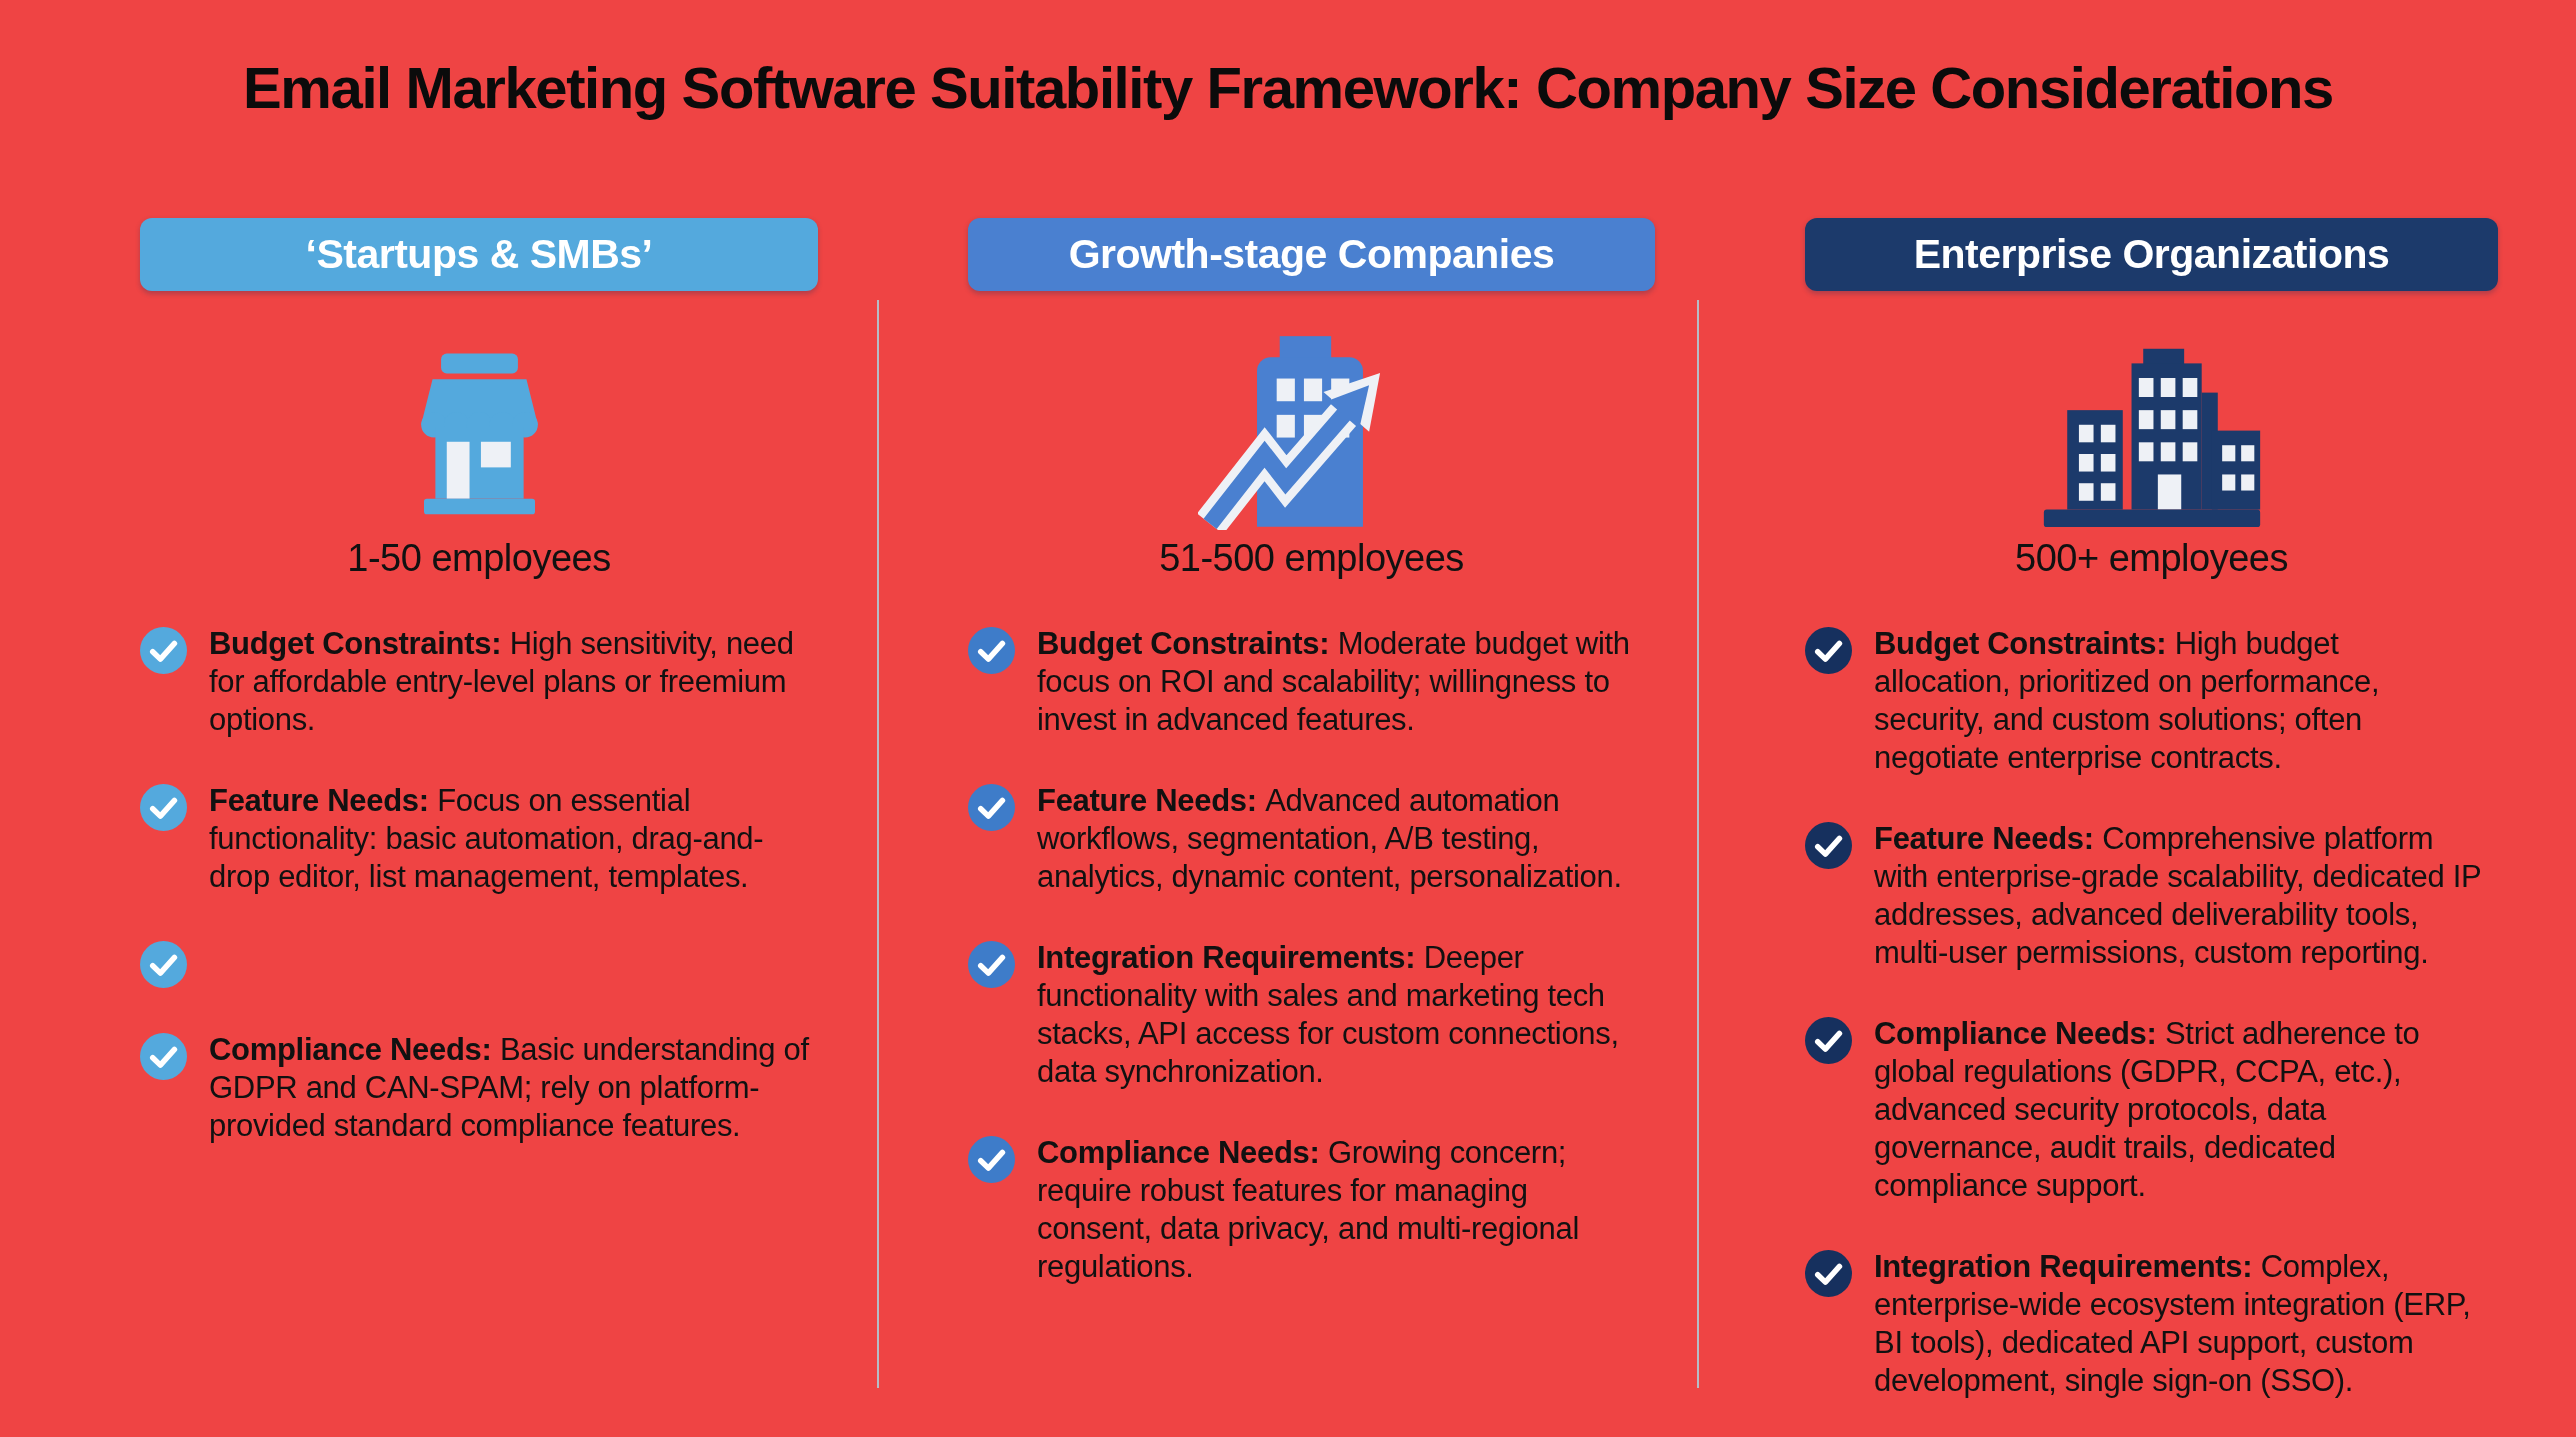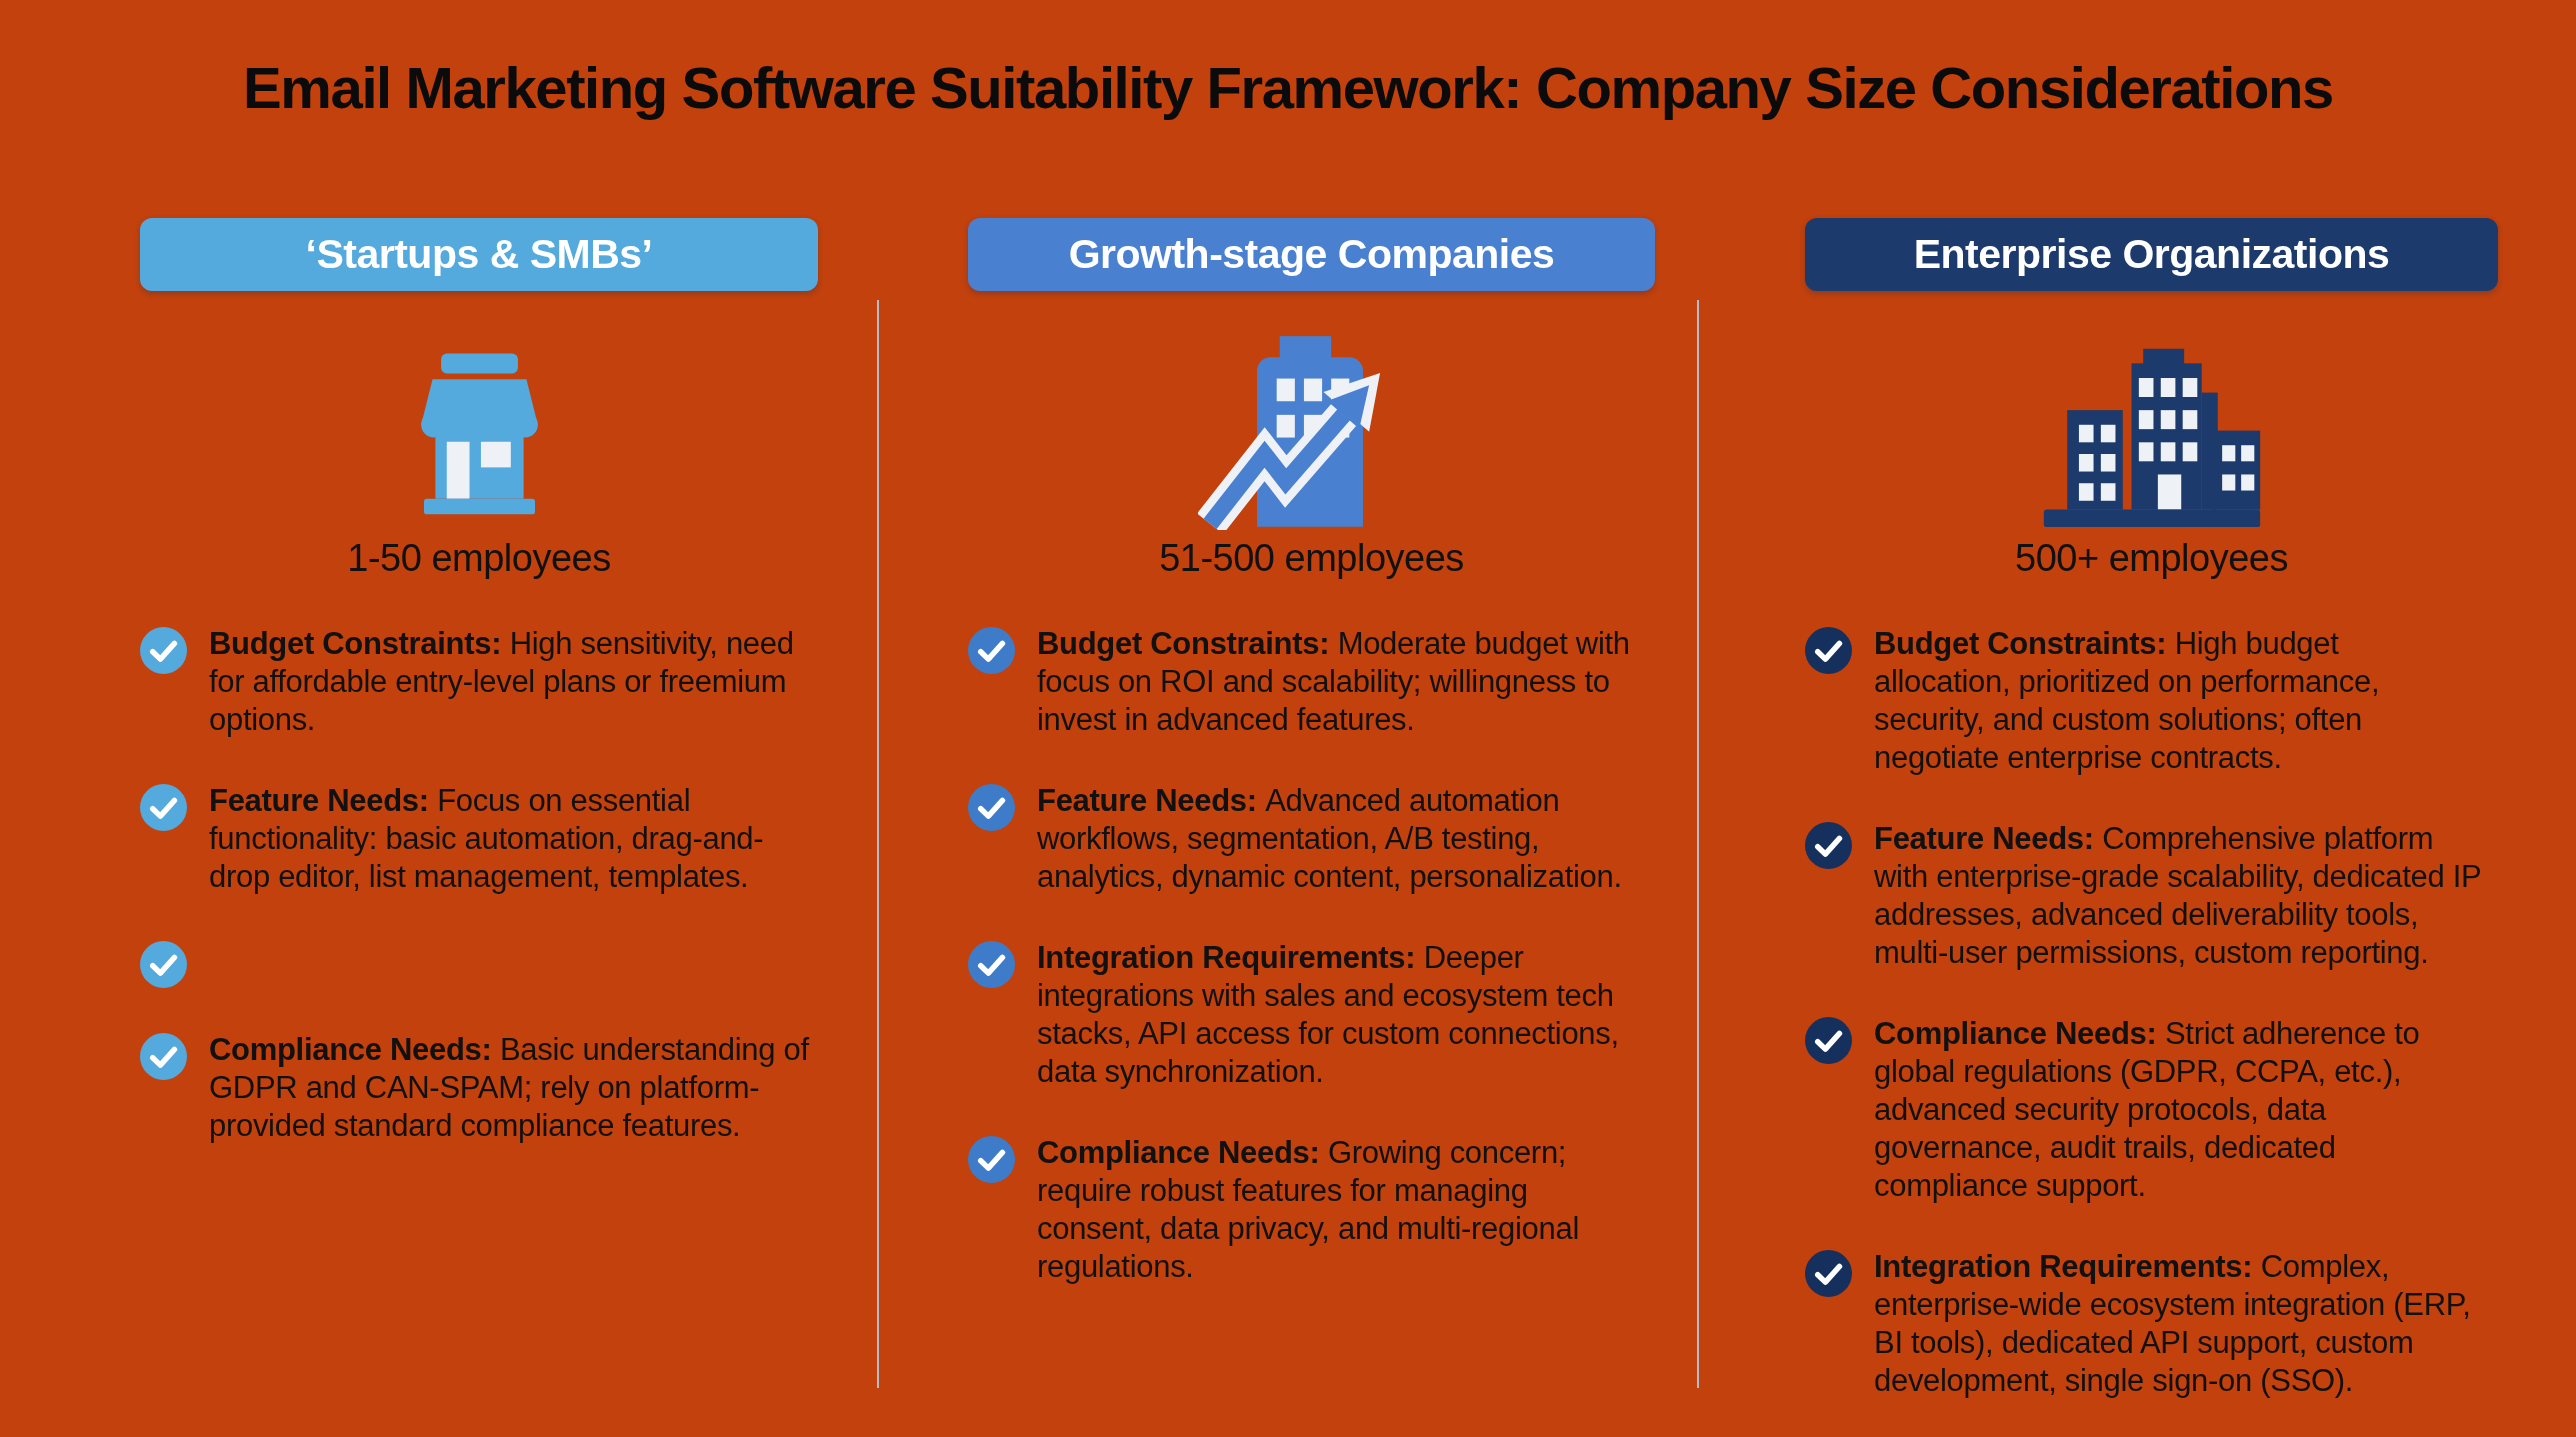--- a/index.html
+++ b/index.html
@@ -30,21 +30,21 @@
 
   .bullets{margin-top:45px;display:flex;flex-direction:column;gap:43px;}
   .bullet{display:flex;align-items:flex-start;gap:22px;}
   .check{flex:0 0 auto;width:47px;height:47px;margin-top:1.9px;}
   .b-text{margin:0;font-size:31px;line-height:38px;color:#111111;letter-spacing:-0.3px;max-width:608px;}
   .b-label{font-weight:bold;margin-right:8.4px;}
 </style>
 </head>
 <body>
 
-<div class="canvas" style="background: #c2410c;">
+<div class="canvas" style="background: #ef4444;">
 
   <div class="title">Email Marketing Software Suitability Framework: Company Size Considerations</div>
 
   <div class="divider d1" style="background: rgb(182, 188, 198);"></div>
   <div class="divider d2" style="background: rgb(182, 188, 198);"></div>
 
   <div class="col c0" style="--accent: #54a9dd; --check: #54a9dd;">
     <div class="header">‘Startups &amp; SMBs’</div>
 
     <div class="icon-box">
@@ -131,21 +131,21 @@
             <circle cx="12" cy="12" r="12" fill="var(--check)"></circle>
             <path d="M6.5 12.6 L10.4 16.4 L17.6 8.4" stroke="#fff" stroke-width="2.8" fill="none" stroke-linecap="round" stroke-linejoin="round"></path>
           </svg>
         <p class="b-text"><span class="b-label">Feature Needs:</span><span>Advanced automation workflows, segmentation, A/B testing, analytics, dynamic content, personalization.</span></p>
       </div>
       <div class="bullet">
         <svg class="check" viewBox="0 0 24 24">
             <circle cx="12" cy="12" r="12" fill="var(--check)"></circle>
             <path d="M6.5 12.6 L10.4 16.4 L17.6 8.4" stroke="#fff" stroke-width="2.8" fill="none" stroke-linecap="round" stroke-linejoin="round"></path>
           </svg>
-        <p class="b-text"><span class="b-label">Integration Requirements:</span><span>Deeper integrations with sales and ecosystem tech stacks, API access for custom connections, data synchronization.</span></p>
+        <p class="b-text"><span class="b-label">Integration Requirements:</span><span>Deeper functionality with sales and marketing tech stacks, API access for custom connections, data synchronization.</span></p>
       </div>
       <div class="bullet">
         <svg class="check" viewBox="0 0 24 24">
             <circle cx="12" cy="12" r="12" fill="var(--check)"></circle>
             <path d="M6.5 12.6 L10.4 16.4 L17.6 8.4" stroke="#fff" stroke-width="2.8" fill="none" stroke-linecap="round" stroke-linejoin="round"></path>
           </svg>
         <p class="b-text"><span class="b-label">Compliance Needs:</span><span>Growing concern; require robust features for managing consent, data privacy, and multi-regional regulations.</span></p>
       </div>
     </div>
   </div>

